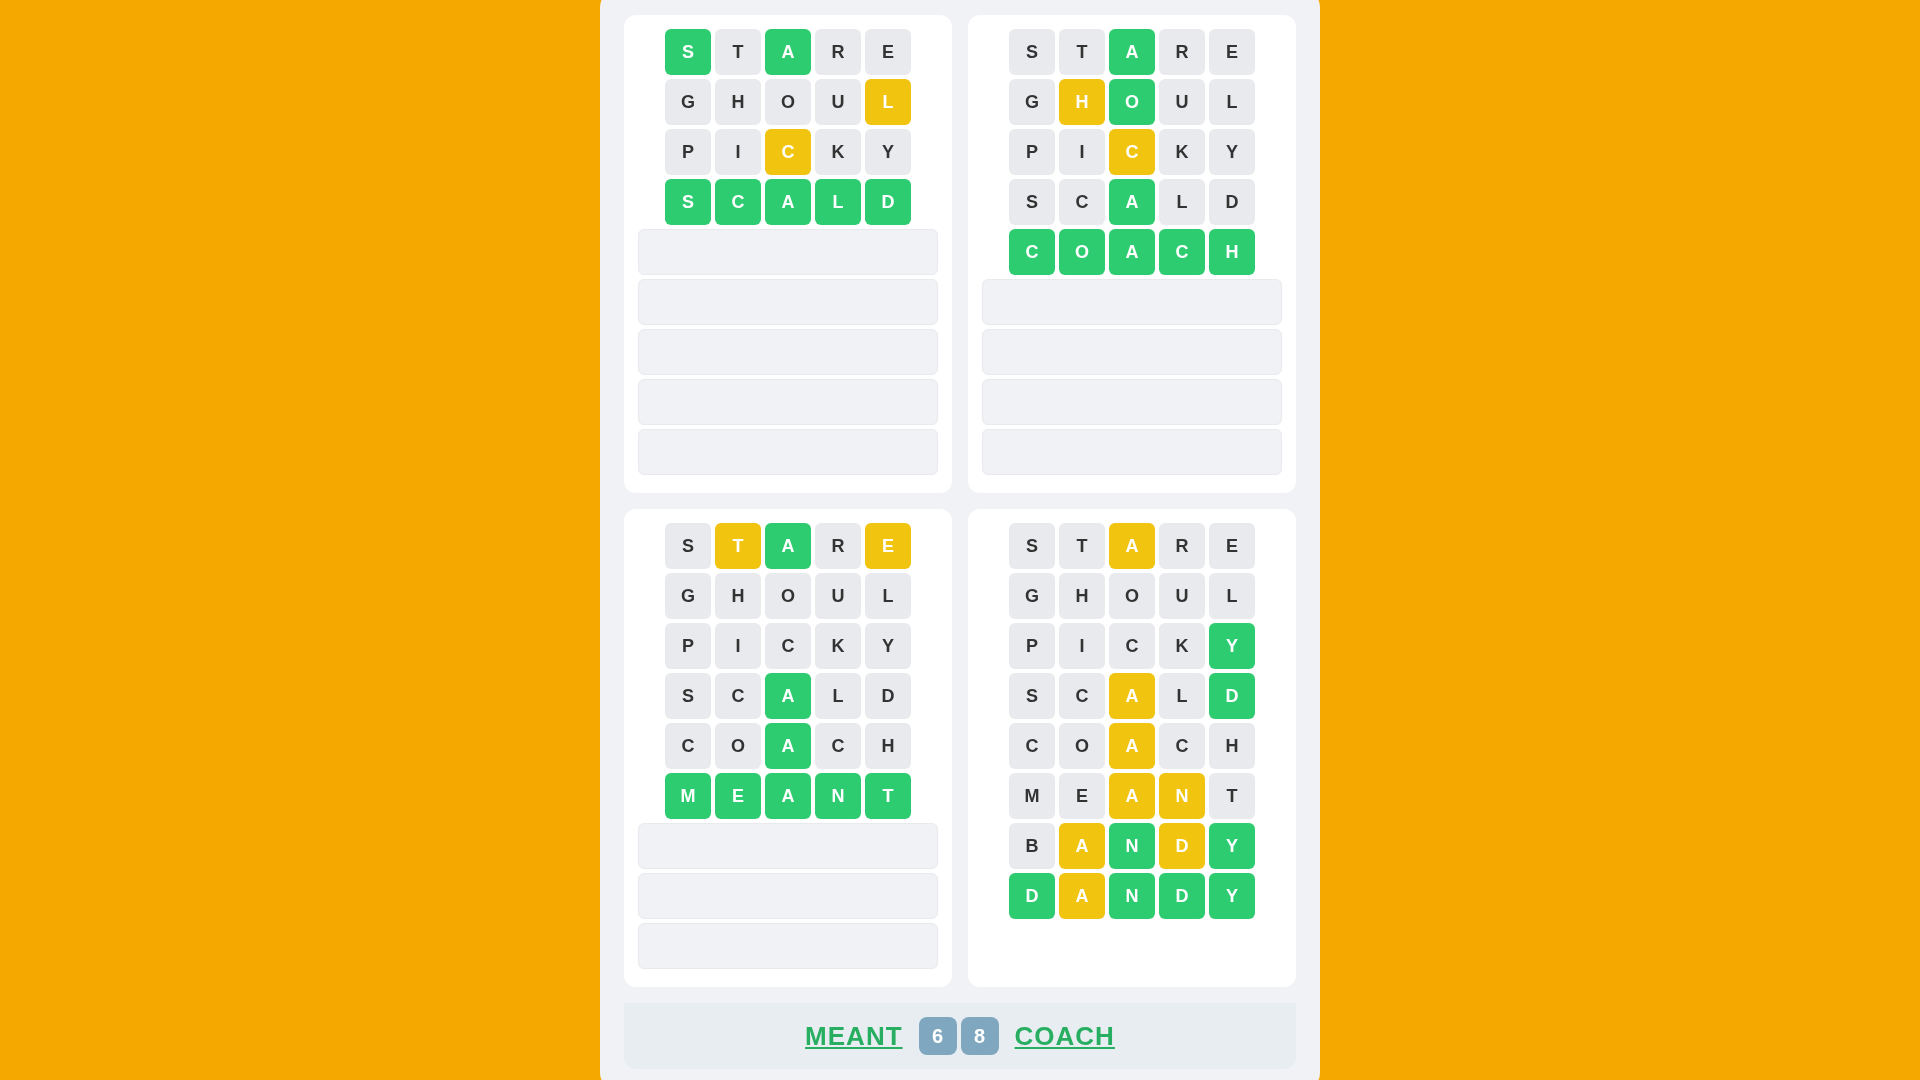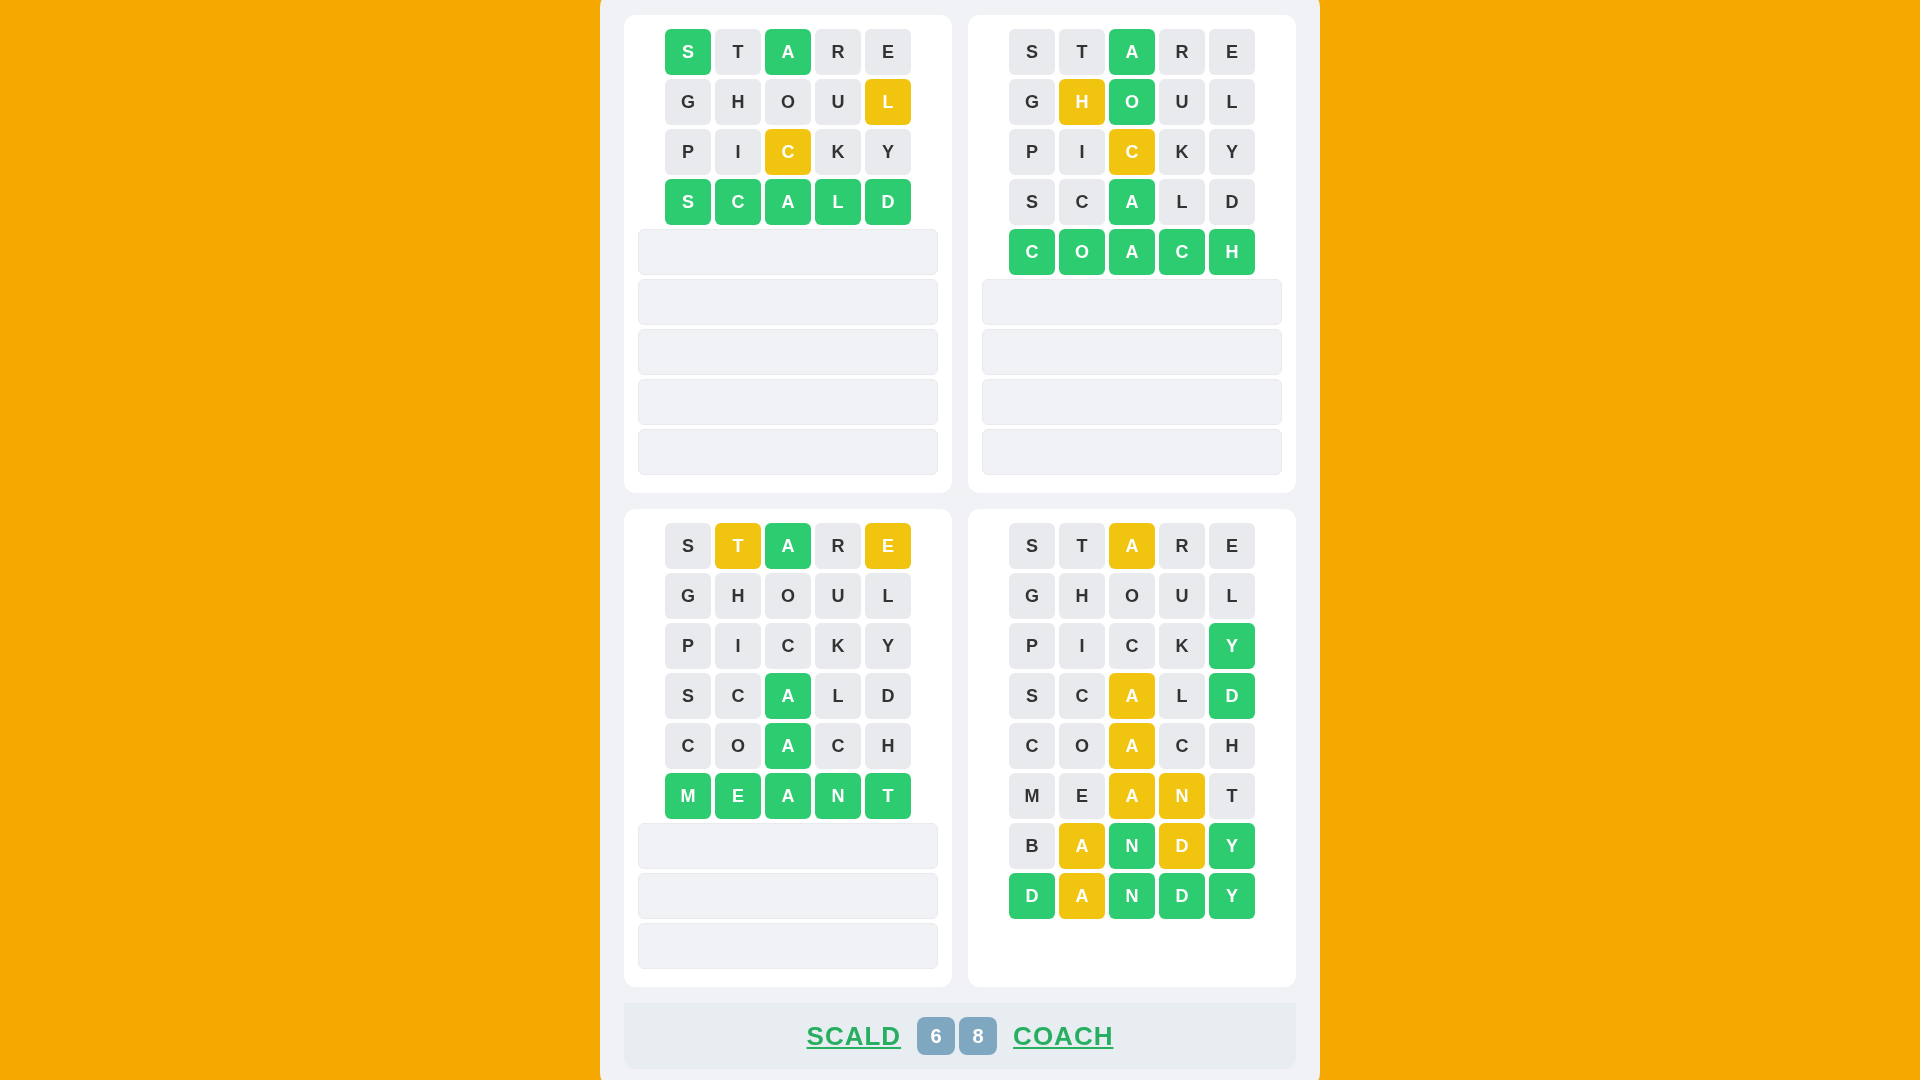--- a/index.html
+++ b/index.html
@@ -289,21 +289,21 @@
         <div class="cell yellow">A</div>
         <div class="cell green">N</div>
         <div class="cell green">D</div>
         <div class="cell green">Y</div>
       </div>
     </div>
   </div>
 
   <div class="footer">
     <div class="footer-row">
-      <span class="footer-word">SCALD</span>
+      <span class="footer-word">MEANT</span>
       <div class="score-badges">
         <div class="score-badge">6</div>
         <div class="score-badge">8</div>
       </div>
       <span class="footer-word">COACH</span>
     </div>
   </div>
 </div>
 
 </body></html>

